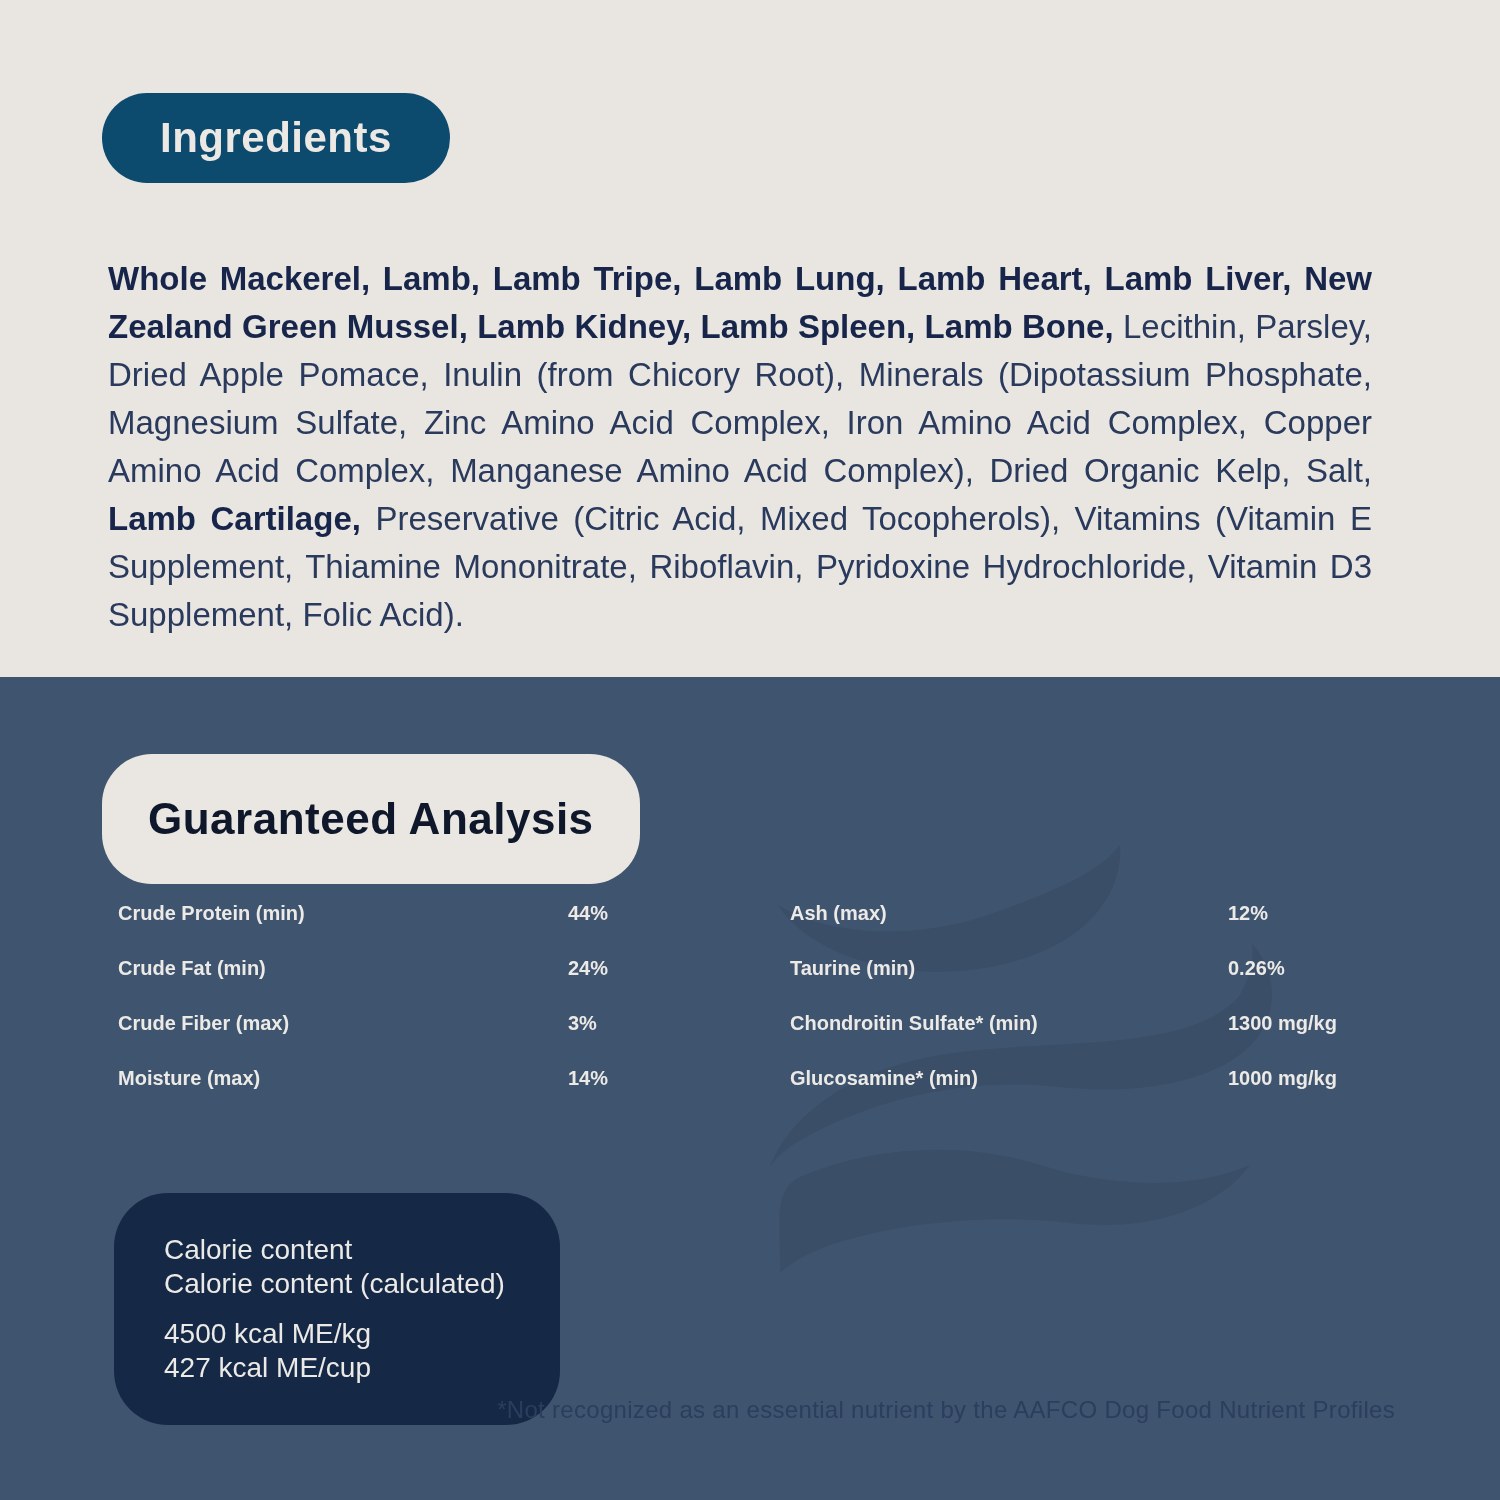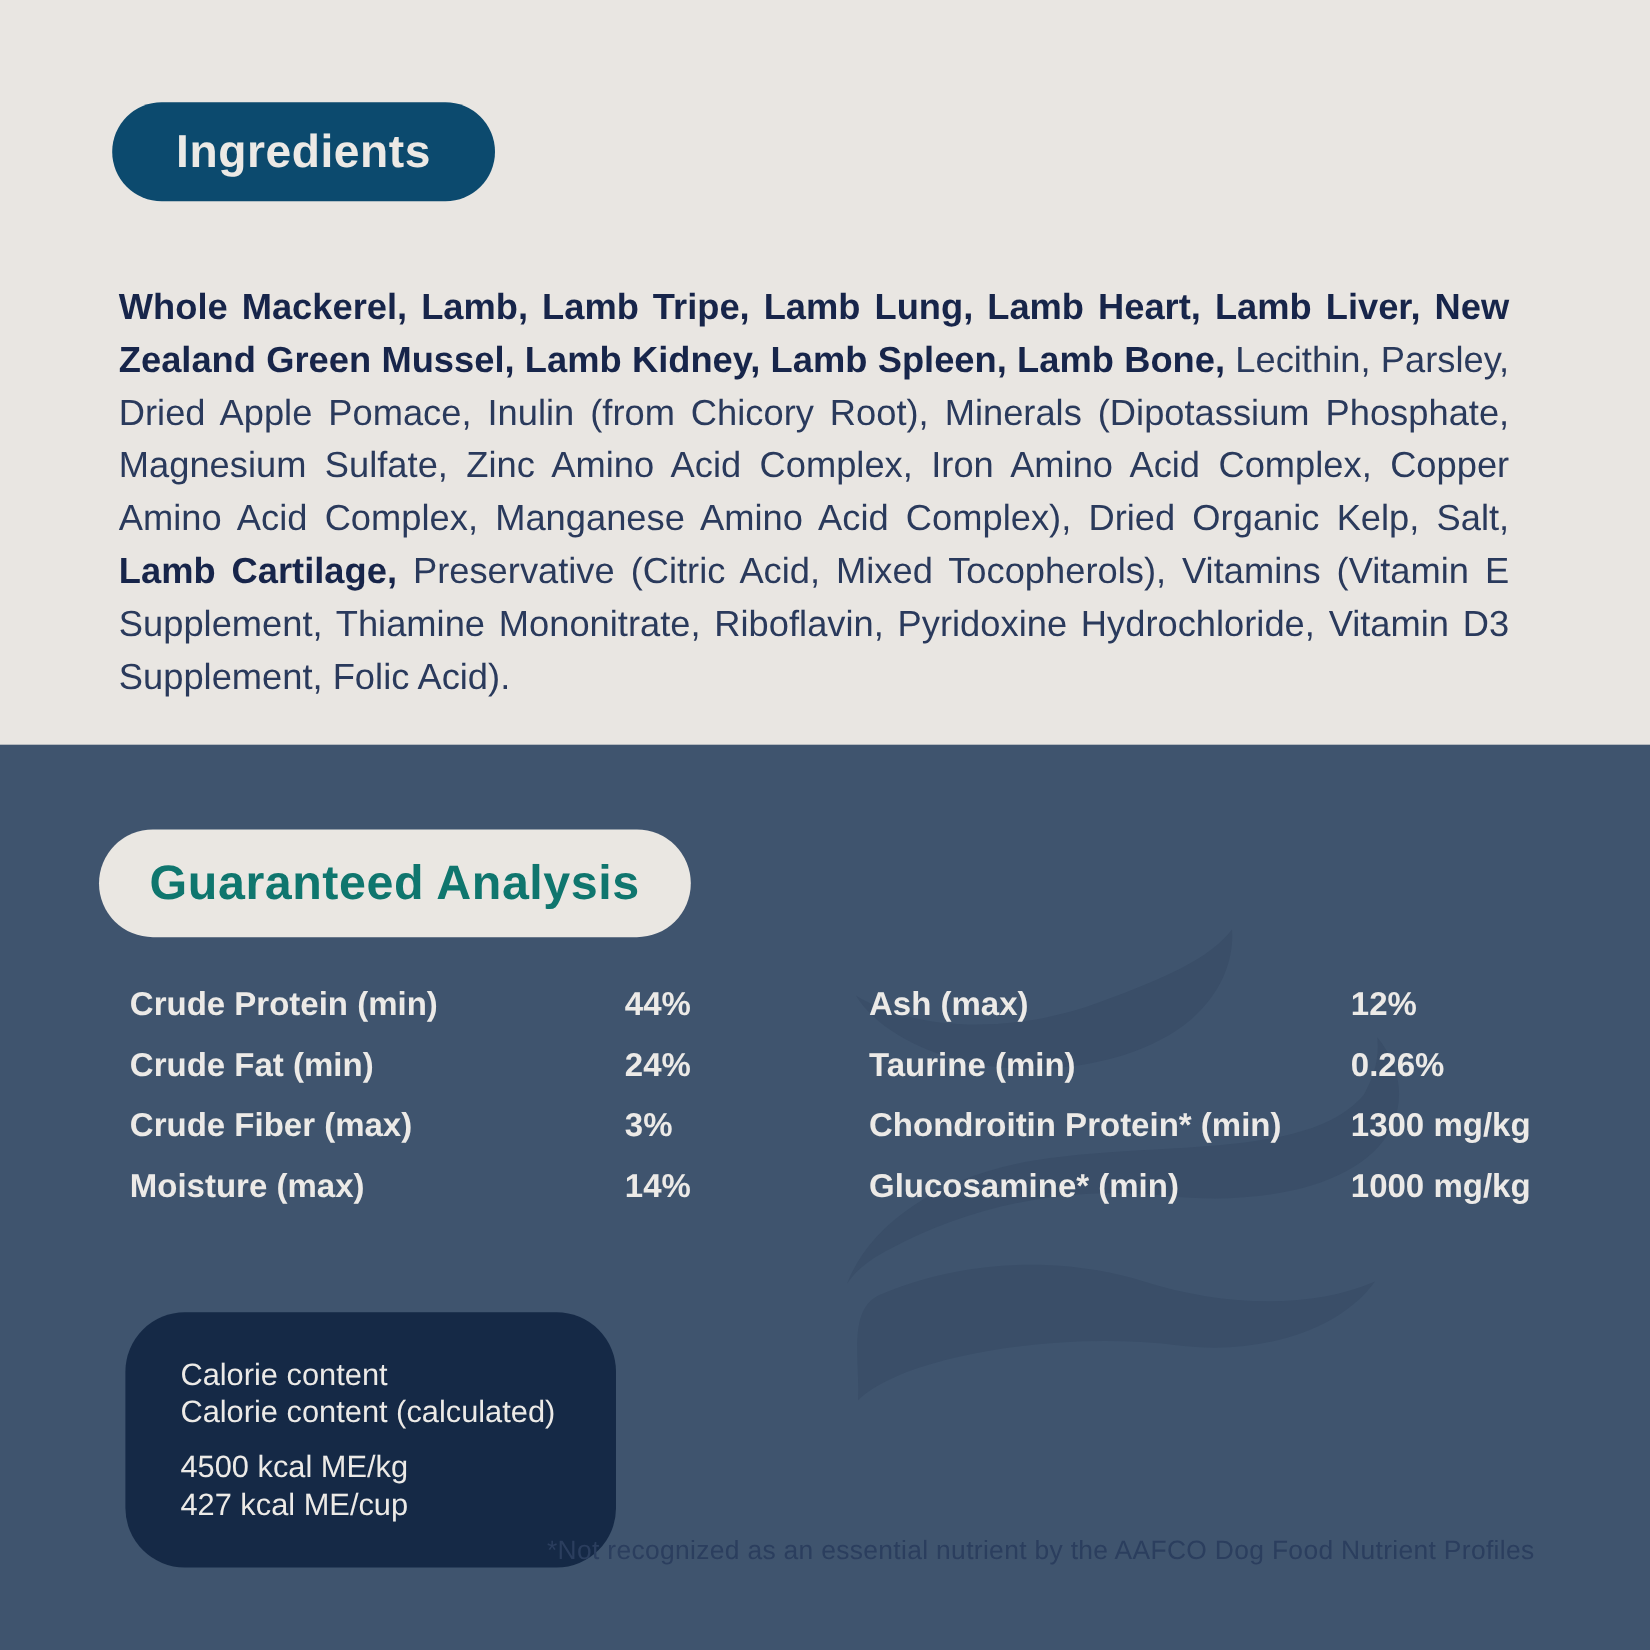--- a/index.html
+++ b/index.html
@@ -51,36 +51,36 @@
     overflow: hidden;
   }
   .watermark {
     position: absolute;
     left: 770px; top: 168px; 
     width: 720px; height: 520px;
     pointer-events: none;
   }
   .analysis-pill {
     position: absolute;
-    left: 90px; top: 77px; 
+    left: 102px; top: 77px; 
     height: 98px;
     line-height: 98px;
-    padding: 0 46px;
+    padding: 16px 46px;
     background: #eae7e2;
     border-radius: 50px;
-    color: #0f766e;
+    color: #0f172a;
     font-size: 44px;
     font-weight: bold;
     letter-spacing: 0.5px;
   }
   .analysis-col {
     position: absolute;
     top: 209px; 
     color: #eceae7;
-    font-size: 30px;
+    font-size: 20px;
     font-weight: bold;
   }
   .analysis-col.left  { left: 118px; width: 640px; }
   .analysis-col.right { left: 790px; width: 620px; }
   .analysis-row {
     display: grid;
     height: 55px;
     align-items: center;
   }
   .analysis-col.left  .analysis-row { grid-template-columns: 450px 1fr; }
@@ -152,21 +152,21 @@
     <div class="analysis-col right">
         <div class="analysis-row">
           <span class="analysis-label">Ash (max)</span>
           <span class="analysis-value">12%</span>
         </div>
         <div class="analysis-row">
           <span class="analysis-label">Taurine (min)</span>
           <span class="analysis-value">0.26%</span>
         </div>
         <div class="analysis-row">
-          <span class="analysis-label">Chondroitin Protein* (min)</span>
+          <span class="analysis-label">Chondroitin Sulfate* (min)</span>
           <span class="analysis-value">1300 mg/kg</span>
         </div>
         <div class="analysis-row">
           <span class="analysis-label">Glucosamine* (min)</span>
           <span class="analysis-value">1000 mg/kg</span>
         </div>
       </div>
 
     <div class="calorie-box">
       <div class="calorie-labels">

